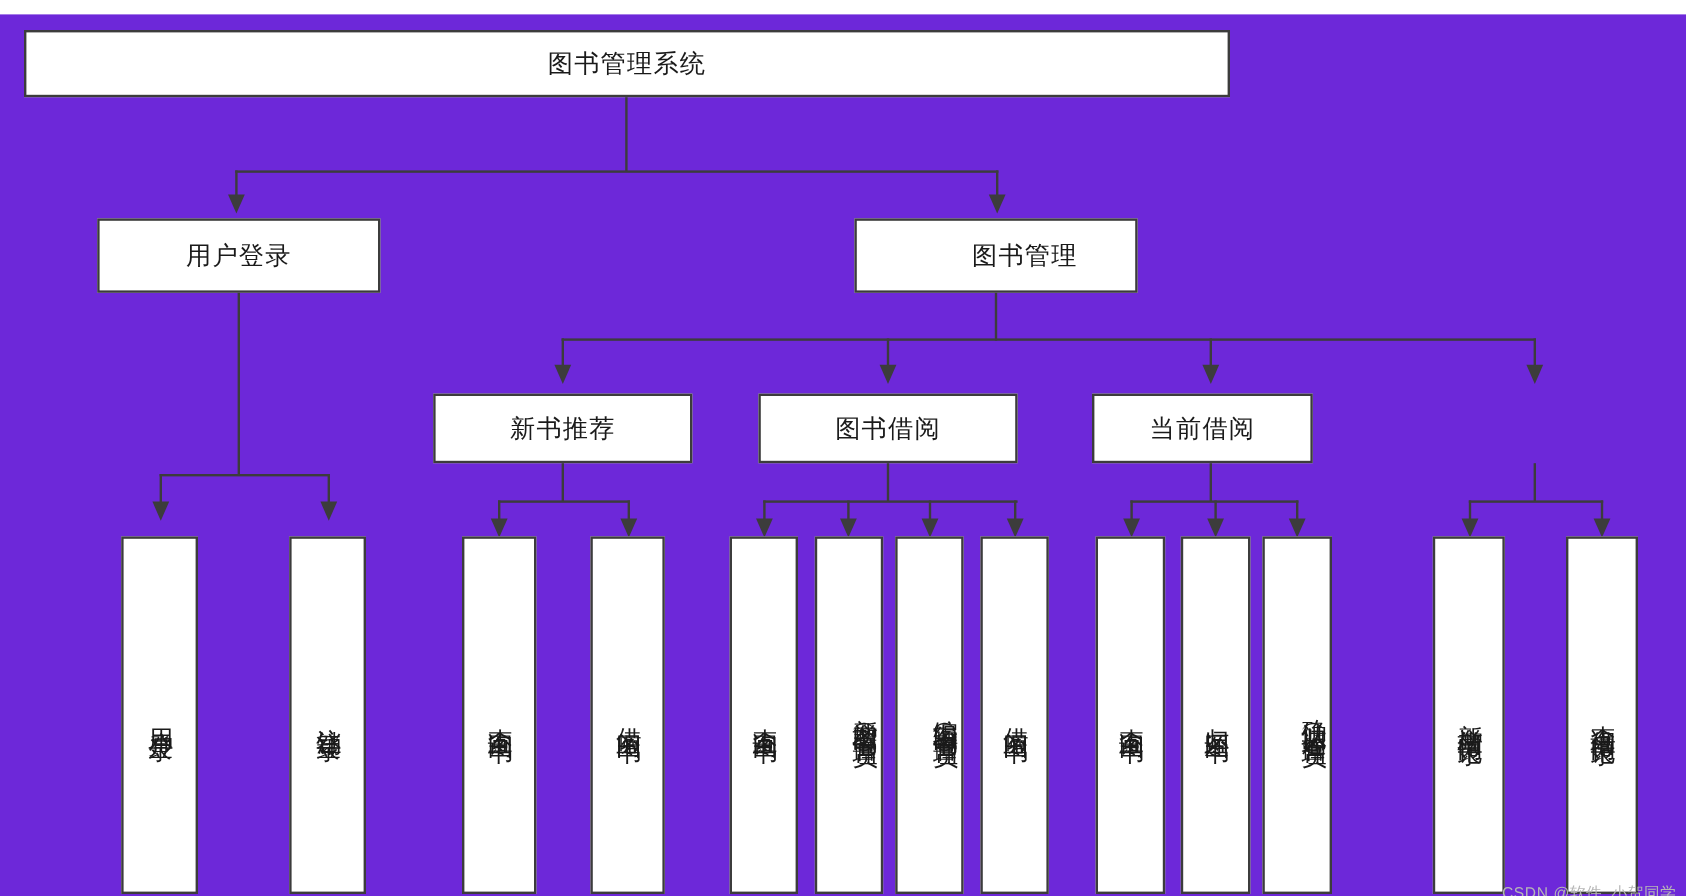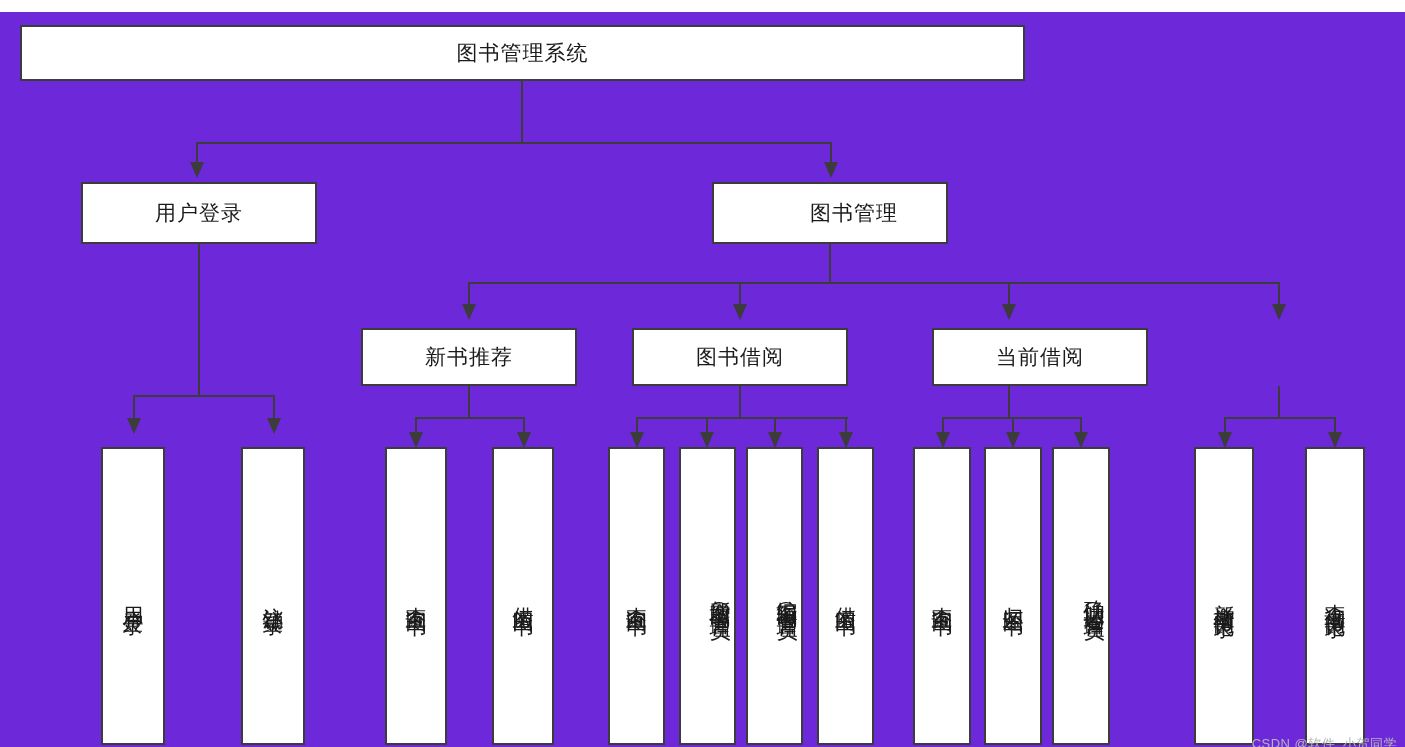--- a/index.html
+++ b/index.html
@@ -99,21 +99,21 @@
   <div class="arrow" style="left:462px; top:292px;"></div>
   <div class="line vline" style="left:739px; top:270px; width:2px; height:24px;"></div>
   <div class="arrow" style="left:733px; top:292px;"></div>
   <div class="line vline" style="left:1008px; top:270px; width:2px; height:24px;"></div>
   <div class="arrow" style="left:1002px; top:292px;"></div>
   <div class="line vline" style="left:1278px; top:270px; width:2px; height:24px;"></div>
   <div class="arrow" style="left:1272px; top:292px;"></div>
 
   <div class="box horiz" style="left:632px; top:316px; width:216px; height:58px;">图书借阅</div>
   <div class="box horiz" style="left:361px; top:316px; width:216px; height:58px;">新书推荐</div>
-  <div class="box horiz" style="left:932px; top:316px; width:216px; height:58px;">当前借阅</div>
+  <div class="box horiz" style="left:910px; top:316px; width:184px; height:58px;">当前借阅</div>
 
   <div class="line vline" style="left:468px; top:374px; width:2px; height:32px;"></div>
   <div class="line hline" style="left:415px; top:405px; width:110px; height:2px;"></div>
   <div class="line vline" style="left:415px; top:405px; width:2px; height:18px;"></div>
   <div class="arrow" style="left:409px; top:420px;"></div>
   <div class="line vline" style="left:523px; top:405px; width:2px; height:18px;"></div>
   <div class="arrow" style="left:517px; top:420px;"></div>
 
   <div class="line vline" style="left:739px; top:374px; width:2px; height:32px;"></div>
   <div class="line hline" style="left:636px; top:405px; width:212px; height:2px;"></div>

